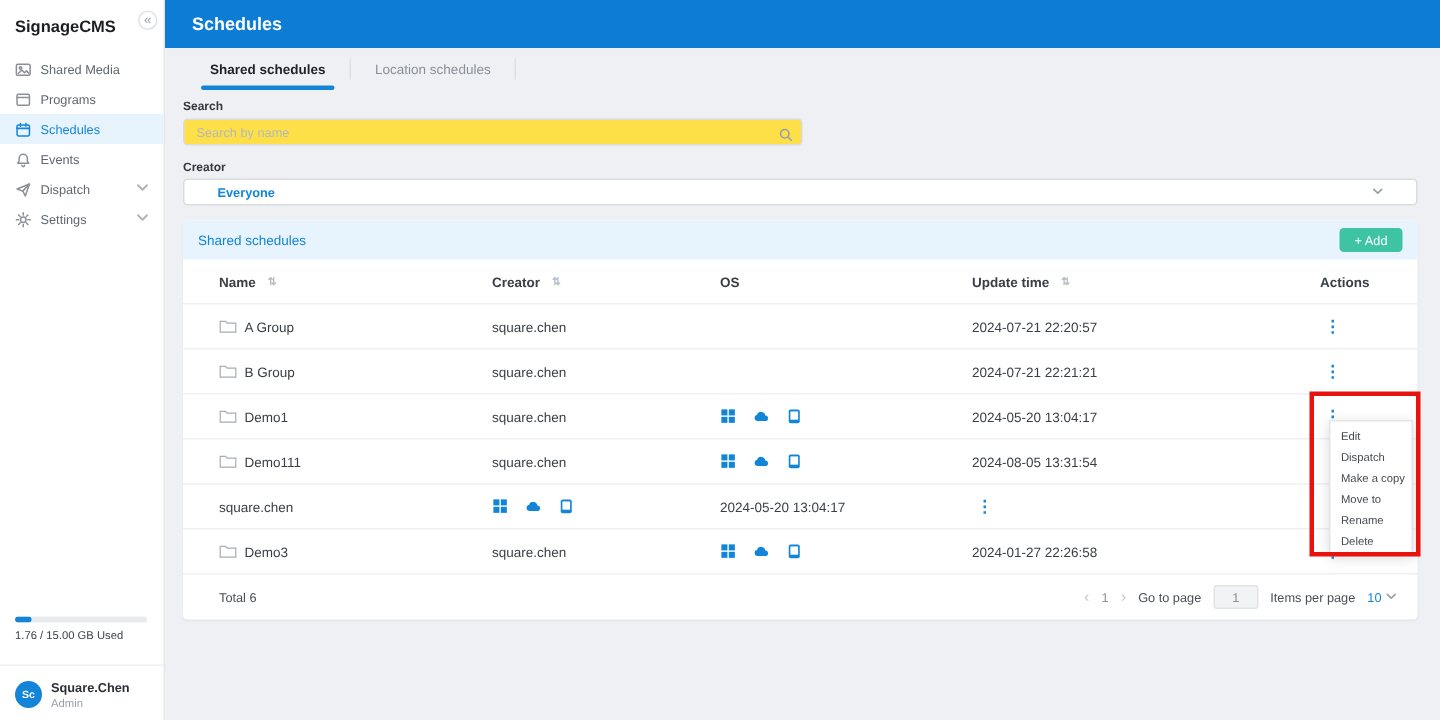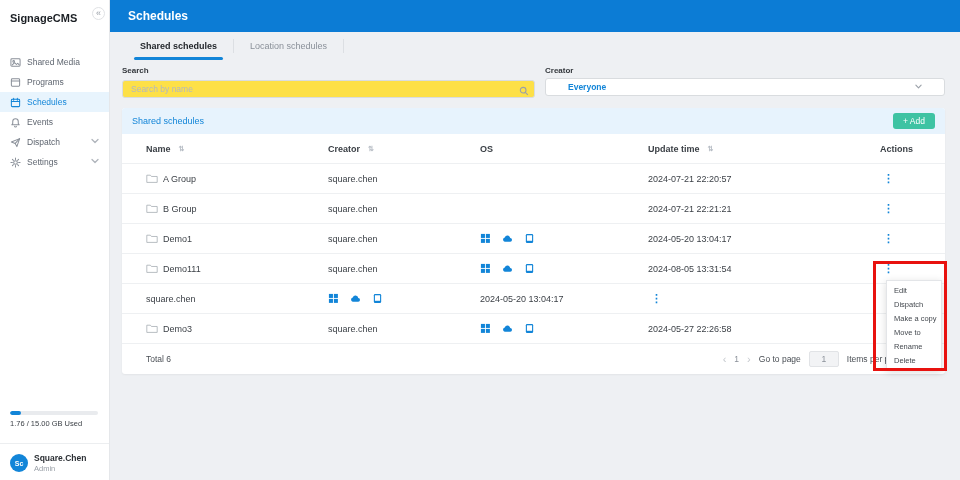--- a/index.html
+++ b/index.html
@@ -4,21 +4,21 @@
 <style>
   * { margin:0; padding:0; box-sizing:border-box; }
   html,body { width:960px; height:480px; overflow:hidden; }
   body { font-family:"Liberation Sans", sans-serif; background:#eef0f3; position:relative; color:#333; }
 
   
   .sidebar { position:absolute; left:0; top:0; bottom:0; width:110px; background:#fff; border-right:1px solid #e5e7ea; z-index:2; }
   .sb-head { position:relative; padding:8px 10px 6px 10px; }
   .sb-title { font-size:11px; font-weight:bold; color:#1b1f24; }
   .collapse-btn { position:absolute; right:4px; top:7px; width:13px; height:13px; border:1px solid #e0e2e5; border-radius:50%; background:#fff; color:#9aa0a8; font-size:9px; line-height:11px; text-align:center; cursor:pointer; }
-  .nav { margin-top:20px; }
+  .nav { margin-top:4px; }
   .nav-item { height:20px; display:flex; align-items:center; gap:6px; padding:0 10px; font-size:8.5px; color:#5f6670; cursor:pointer; }
   .nav-item svg { width:11px; height:11px; flex:0 0 auto; stroke:#8a9099; fill:none; stroke-width:1.1; stroke-linecap:round; stroke-linejoin:round; }
   .nav-item.active { background:#e8f4fd; color:#1285d8; }
   .nav-item.active svg { stroke:#1285d8; }
   .nav-item .chev { margin-left:auto; }
   .nav-item .chev svg { width:8px; height:8px; stroke:#b0b5bc; }
   .storage { position:absolute; left:10px; bottom:52px; width:88px; }
   .storage-bar { height:4px; background:#e9ebee; border-radius:2px; overflow:hidden; }
   .storage-fill { height:100%; width:12%; background:#1285d8; border-radius:2px; }
   .storage-text { margin-top:4px; font-size:7.5px; color:#3a3f45; }
@@ -30,21 +30,21 @@
 
   
   .main { margin-left:110px; height:100%; position:relative; }
   .topbar { height:32px; background:#0c7cd5; color:#fff; display:flex; align-items:center; padding-left:18px; font-size:12px; font-weight:bold; }
   .tabs { height:28px; display:flex; align-items:stretch; padding-left:14px; }
   .tab { padding:0 16px; display:flex; align-items:center; font-size:9px; color:#8a9099; cursor:pointer; position:relative; }
   .tab.active { color:#1f2328; font-weight:bold; }
   .tab.active::after { content:""; position:absolute; left:10px; right:10px; bottom:0; height:3px; background:#1285d8; border-radius:2px; }
   .tab-sep { width:1px; background:#dcdfe3; margin:7px 0; }
 
-  .filters { display:flex; gap:10px; margin:6px 15px 0 12px; }
+  .filters { display:flex; gap:10px; margin:6px 15px 0 12px;flex-direction:column; }
   .fgroup label { display:block; font-size:8px; font-weight:bold; color:#33373c; margin-bottom:3px; }
   .search-group { width:413px; }
   .input-wrap { position:relative; }
   .input-wrap input { width:100%; height:18px; border:1px solid #d9dcdf; border-radius:3px; padding:0 20px 0 8px; font-size:8.5px; color:#333; outline:none; background:#fde047; font-family:"Liberation Sans",sans-serif; }
   .input-wrap input::placeholder { color:#b3b8bf; }
   .search-ic { position:absolute; right:6px; top:4px; }
   .creator-group { flex:1; }
   .selectbox { height:18px; border:1px solid #d9dcdf; border-radius:3px; background:#fff; display:flex; align-items:center; padding:0 22px; font-size:8.5px; color:#1285d8; cursor:pointer;font-weight:bold; }
   .selectbox .chev { margin-left:auto; }
 
@@ -367,21 +367,21 @@
               <path d="M3 9.5h5.8a2 2 0 0 0 .2-4A3.1 3.1 0 0 0 3 4.9 2.35 2.35 0 0 0 3 9.5z"></path>
             </svg>
           </span>
         <span class="osicon">
             <svg viewBox="0 0 12 12">
               <rect x="2" y="1" width="8" height="10" rx="1.4" fill="#1285d8"></rect>
               <rect x="3.2" y="2.5" width="5.6" height="6" fill="#ffffff"></rect>
             </svg>
           </span>
       </div>
-      <div class="cell">2024-05-27 22:26:58</div>
+      <div class="cell">2024-01-27 22:26:58</div>
       <div class="cell">
           <span class="kebab">⋮</span>
         </div>
     </div>
 
     <div class="tfoot">
       <span>Total 6</span>
       <div class="pager">
         <span class="pg-arrow">‹</span>
         <span class="pg-num">1</span>

